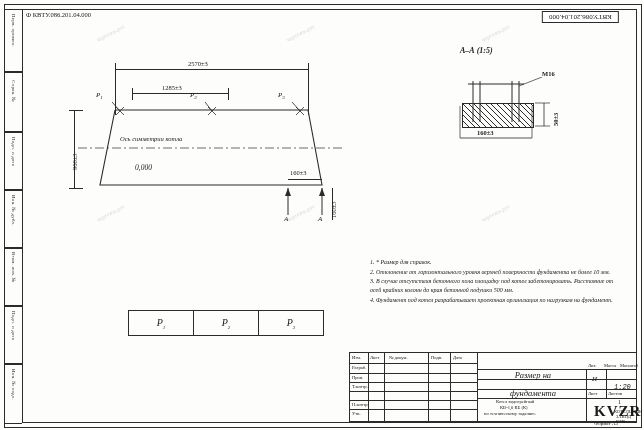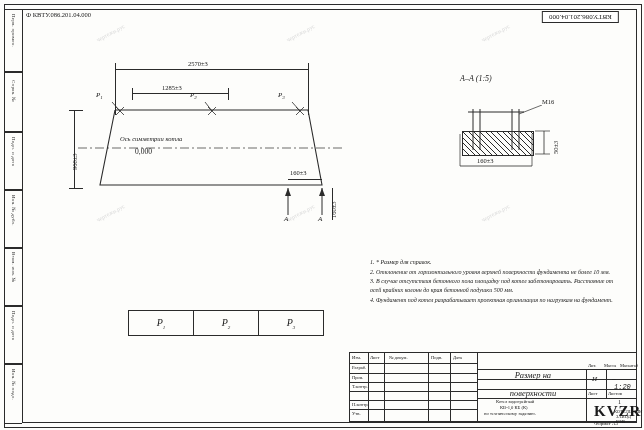--- a/index.html
+++ b/index.html
@@ -23,24 +23,24 @@
   
   .wm{position:absolute;color:#d9d9d9;font-size:6px;transform:rotate(-28deg);white-space:nowrap;}
 
   
   .plan{position:absolute;left:60px;top:55px;width:300px;height:180px;}
   .dimlabel{position:absolute;font-size:6.5px;background:#fdfdfb;padding:0 2px;white-space:nowrap;}
   .vdimlabel{position:absolute;font-size:6.5px;white-space:nowrap;transform:rotate(-90deg);transform-origin:left top;}
   .ptlabel{position:absolute;font-size:7px;font-style:italic;}
   .sub{font-size:5px;vertical-align:sub;}
   .axis-lbl{position:absolute;font-size:6.5px;font-style:italic;white-space:nowrap;}
-  .zero{position:absolute;font-size:7.5px;}
-
-  
-  .secwrap{position:absolute;left:440px;top:74px;width:150px;height:130px;}
+  .zero{position:absolute;font-size:7.5px;font-style:italic;margin-top:16px;}
+
+  
+  .secwrap{position:absolute;left:440px;top:46px;width:150px;height:130px;font-weight:bold;}
   .sectitle{position:absolute;font-size:8px;font-style:italic;}
   .hatch{position:absolute;border:1.2px solid #2b2b2b;
      background:repeating-linear-gradient(45deg,#2b2b2b 0 .6px,transparent .6px 4px);}
 
   
   .notes{position:absolute;left:370px;top:258px;width:255px;font-size:6px;line-height:1.45;font-style:italic;}
   .notes p{margin:0 0 1px 0;}
 
   
   .ltable{position:absolute;left:128px;top:310px;border-collapse:collapse;}
@@ -238,21 +238,21 @@
       <div class="hline" style="left:0;top:16px;width:158px;"></div>
       <div class="hline" style="left:0;top:26px;width:158px;"></div>
       <div class="hline" style="left:0;top:36px;width:158px;"></div>
       <div class="hline" style="left:0;top:45px;width:158px;"></div>
       <div class="vline" style="left:108px;top:16px;height:29px;"></div>
       <div class="vline" style="left:128px;top:16px;height:29px;"></div>
       <div class="vline" style="left:108px;top:45px;height:23px;"></div>
 
 
       <div class="tname" style="left:-40px;top:17px;width:190px;">Размер на</div>
-      <div class="tname" style="left:-40px;top:35px;width:190px;">поверхности</div>
+      <div class="tname" style="left:-40px;top:35px;width:190px;">фундамента</div>
 
       <div class="small" style="position:absolute;left:18px;top:46px;">Котел водогрейный</div>
       <div class="small" style="position:absolute;left:22px;top:52px;">КВ-1,0  КБ  (К)</div>
       <div class="small" style="position:absolute;left:6px;top:58px;">по техническому заданию.</div>
 
       <div class="small" style="position:absolute;left:110px;top:10px;">Лит.</div>
       <div class="small" style="position:absolute;left:126px;top:10px;">Масса</div>
       <div class="small" style="position:absolute;left:142px;top:10px;">Масштаб</div>
       <div style="position:absolute;left:114px;top:22px;font-size:7px;font-style:italic;">И</div>
       <div style="position:absolute;left:134px;top:22px;font-size:7px;">–</div>

